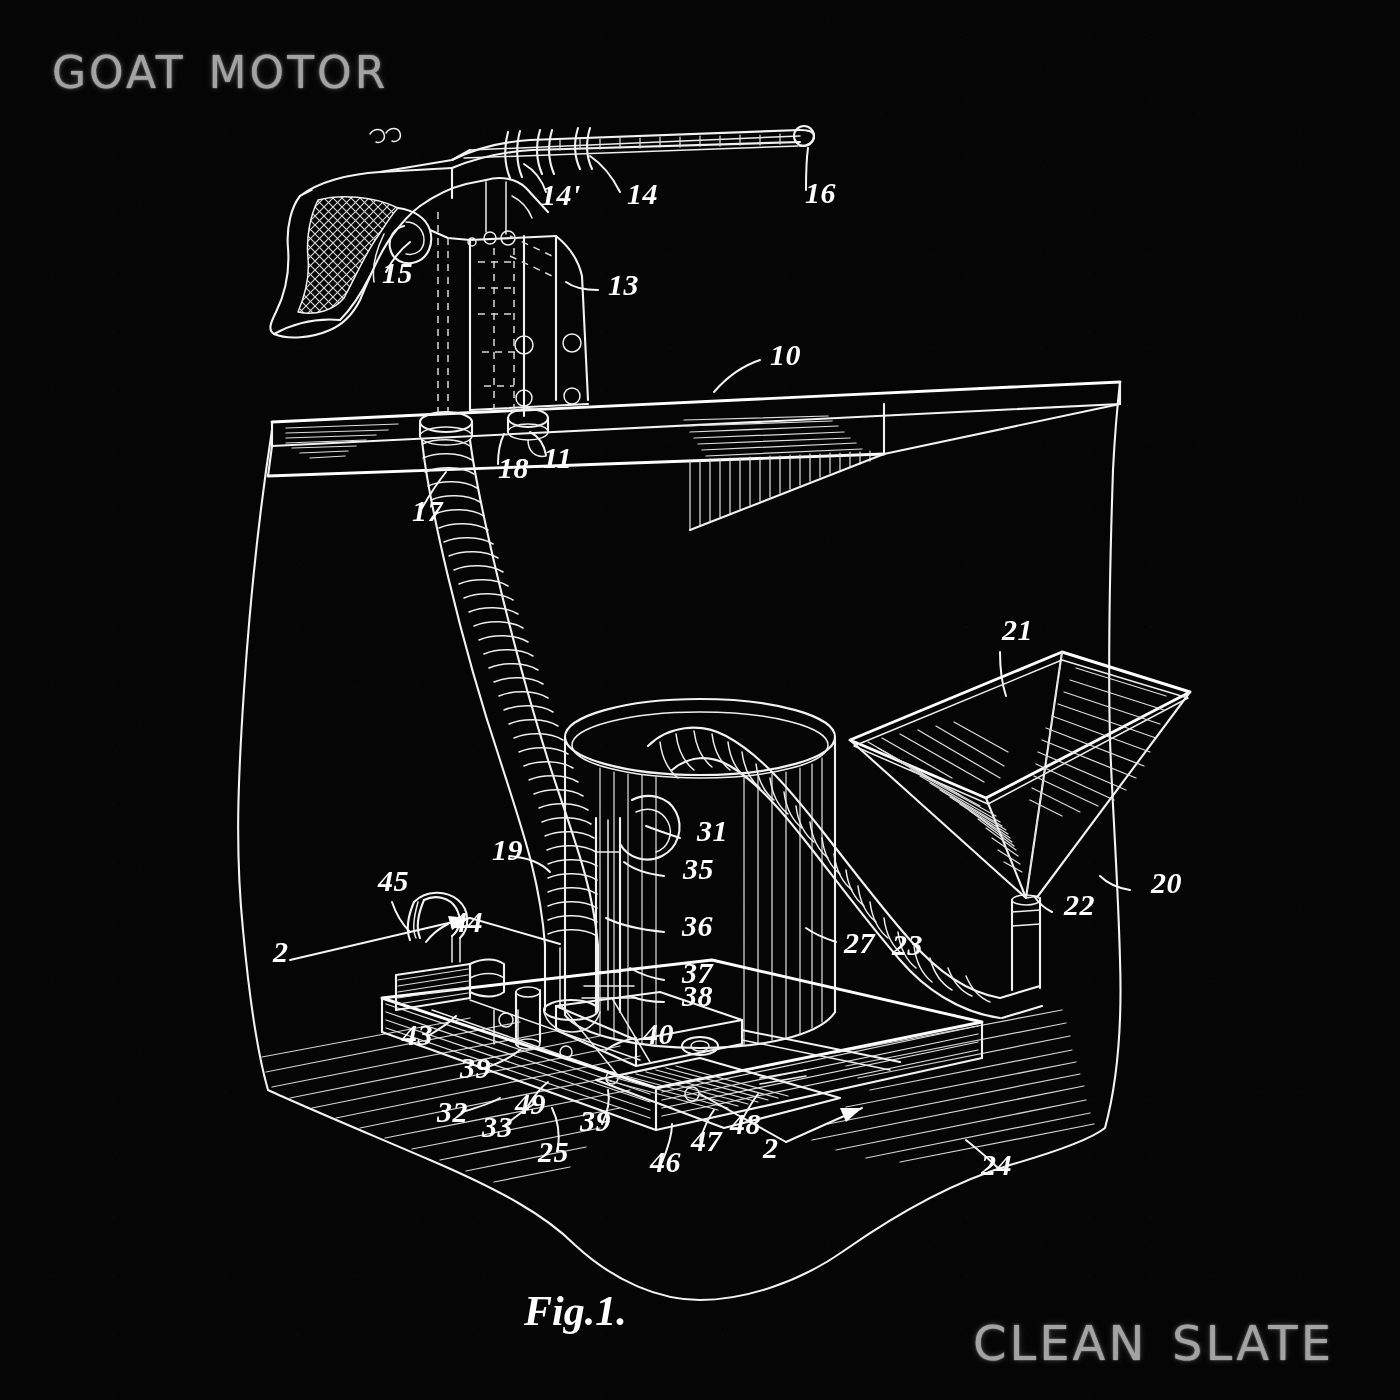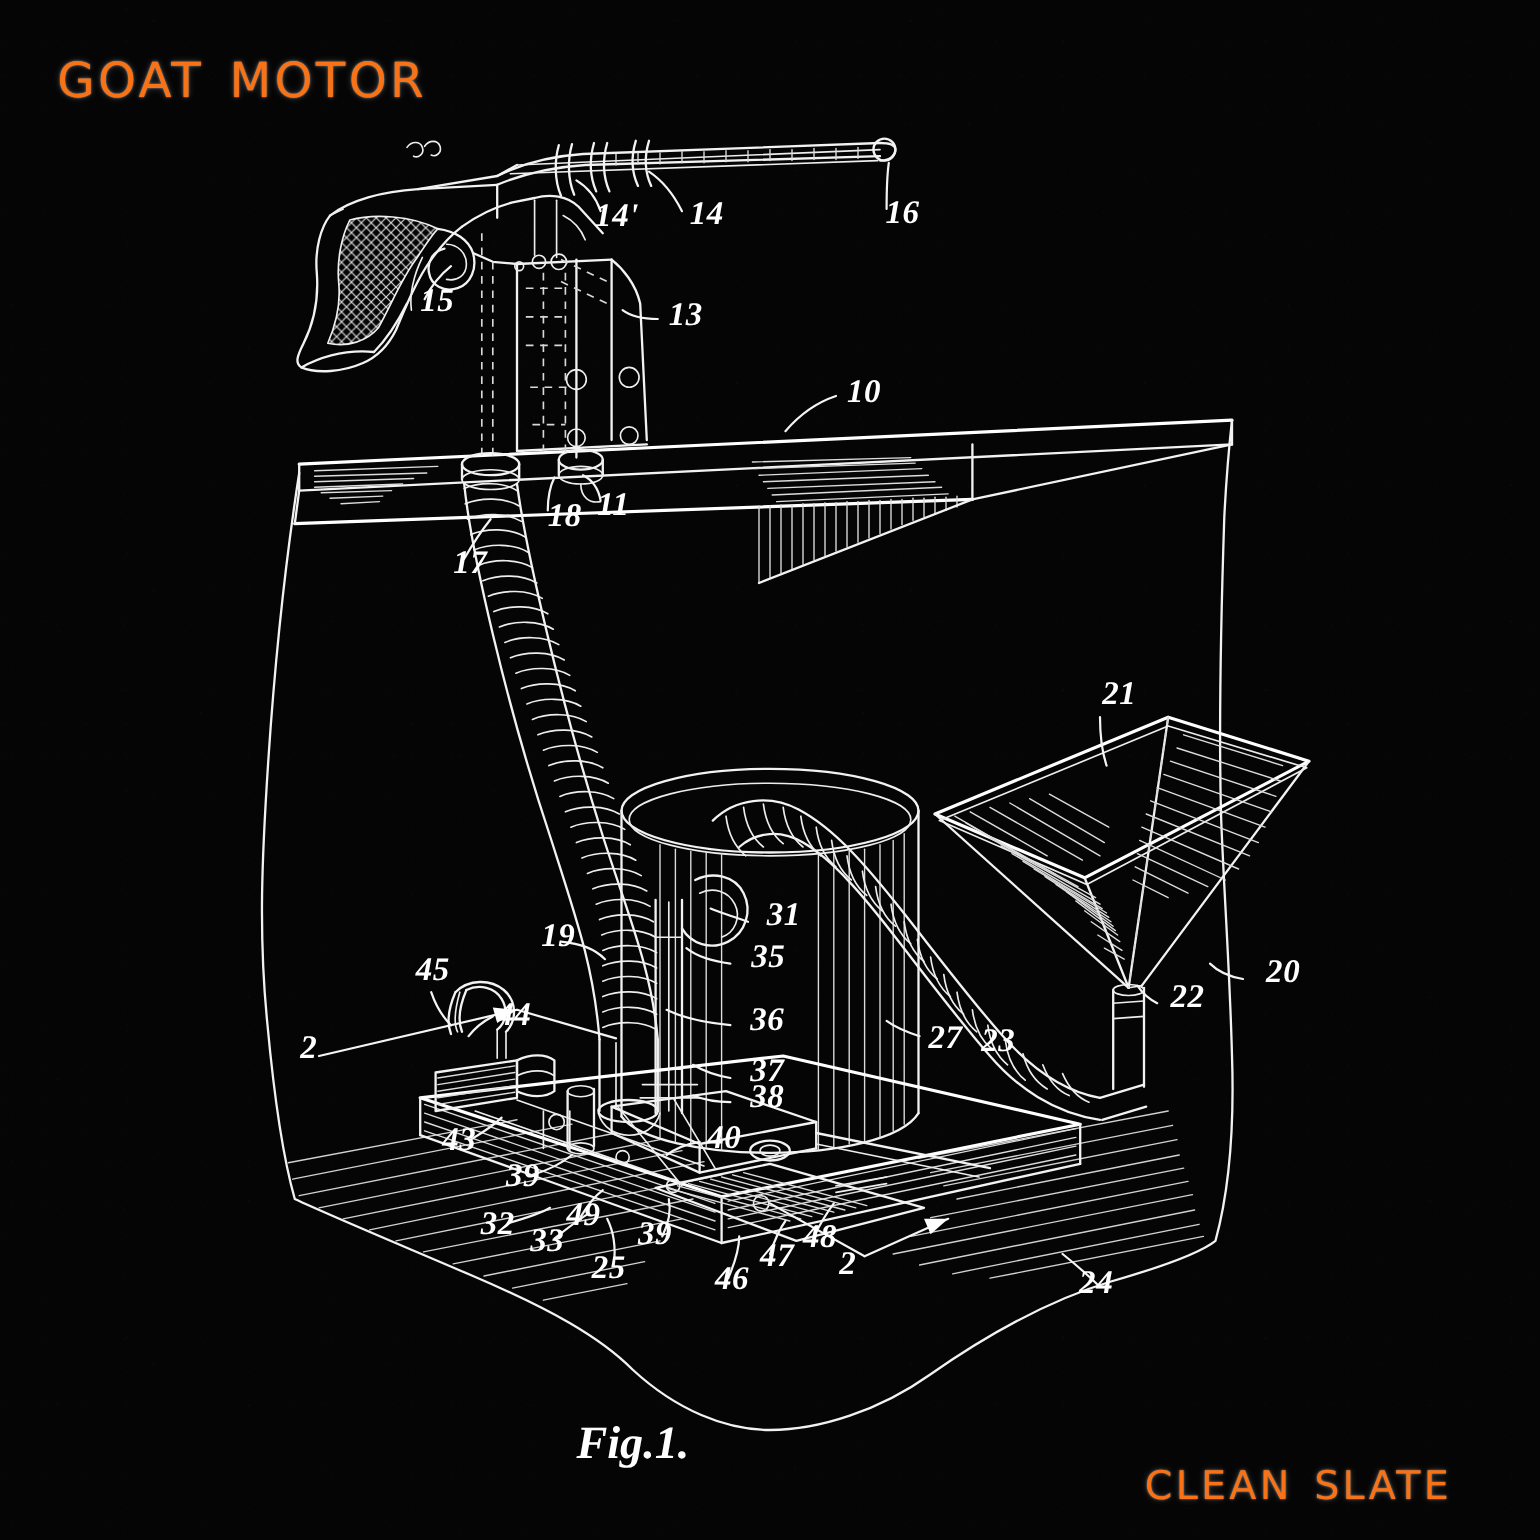--- a/index.html
+++ b/index.html
@@ -18,23 +18,23 @@
   .ln{fill:none;stroke:#f2f2f2;stroke-width:2.1;stroke-linecap:round;stroke-linejoin:round;}
   .ln-t{fill:none;stroke:#ededed;stroke-width:1.5;stroke-linecap:round;stroke-linejoin:round;}
   .ln-h{fill:none;stroke:#dcdcdc;stroke-width:1.25;stroke-linecap:round;}
   .ln-b{fill:none;stroke:#ffffff;stroke-width:2.9;stroke-linecap:round;stroke-linejoin:round;}
   .dash{fill:none;stroke:#d8d8d8;stroke-width:1.5;stroke-dasharray:7 6;stroke-linecap:butt;}
   .lead{fill:none;stroke:#f4f4f4;stroke-width:2.0;stroke-linecap:round;stroke-linejoin:round;}
   .solidw{fill:#ffffff;stroke:none;}
   text.num{fill:#ffffff;font-family:"Liberation Serif",serif;font-weight:700;font-style:italic;
     font-size:30px;letter-spacing:.5px;}
   text.fig{fill:#ffffff;font-family:"Liberation Serif",serif;font-style:italic;font-weight:700;font-size:42px;}
-  .title,.artist{position:absolute;color:#f97316;white-space:nowrap;}
+  .title,.artist{position:absolute;color:#a3a3a3;white-space:nowrap;}
   .title{left:52px;top:30px;font-size:63px;letter-spacing:3px;}
-  .artist{right:80px;bottom:24px;font-size:52px;letter-spacing:3px;margin-top:24px;}
+  .artist{right:66px;bottom:24px;font-size:68px;letter-spacing:3px;margin-top:24px;}
   .hand{font-family:"DejaVu Sans",sans-serif;font-weight:400;
          font-variant:small-caps;text-transform:lowercase;
          text-shadow:0 0 2px rgba(255,255,255,.55),0 0 7px rgba(255,255,255,.22);}
 </style>
 </head>
 <body>
 
 <div id="cover">
 
   <svg viewBox="0 0 1400 1400" width="1400" height="1400">

